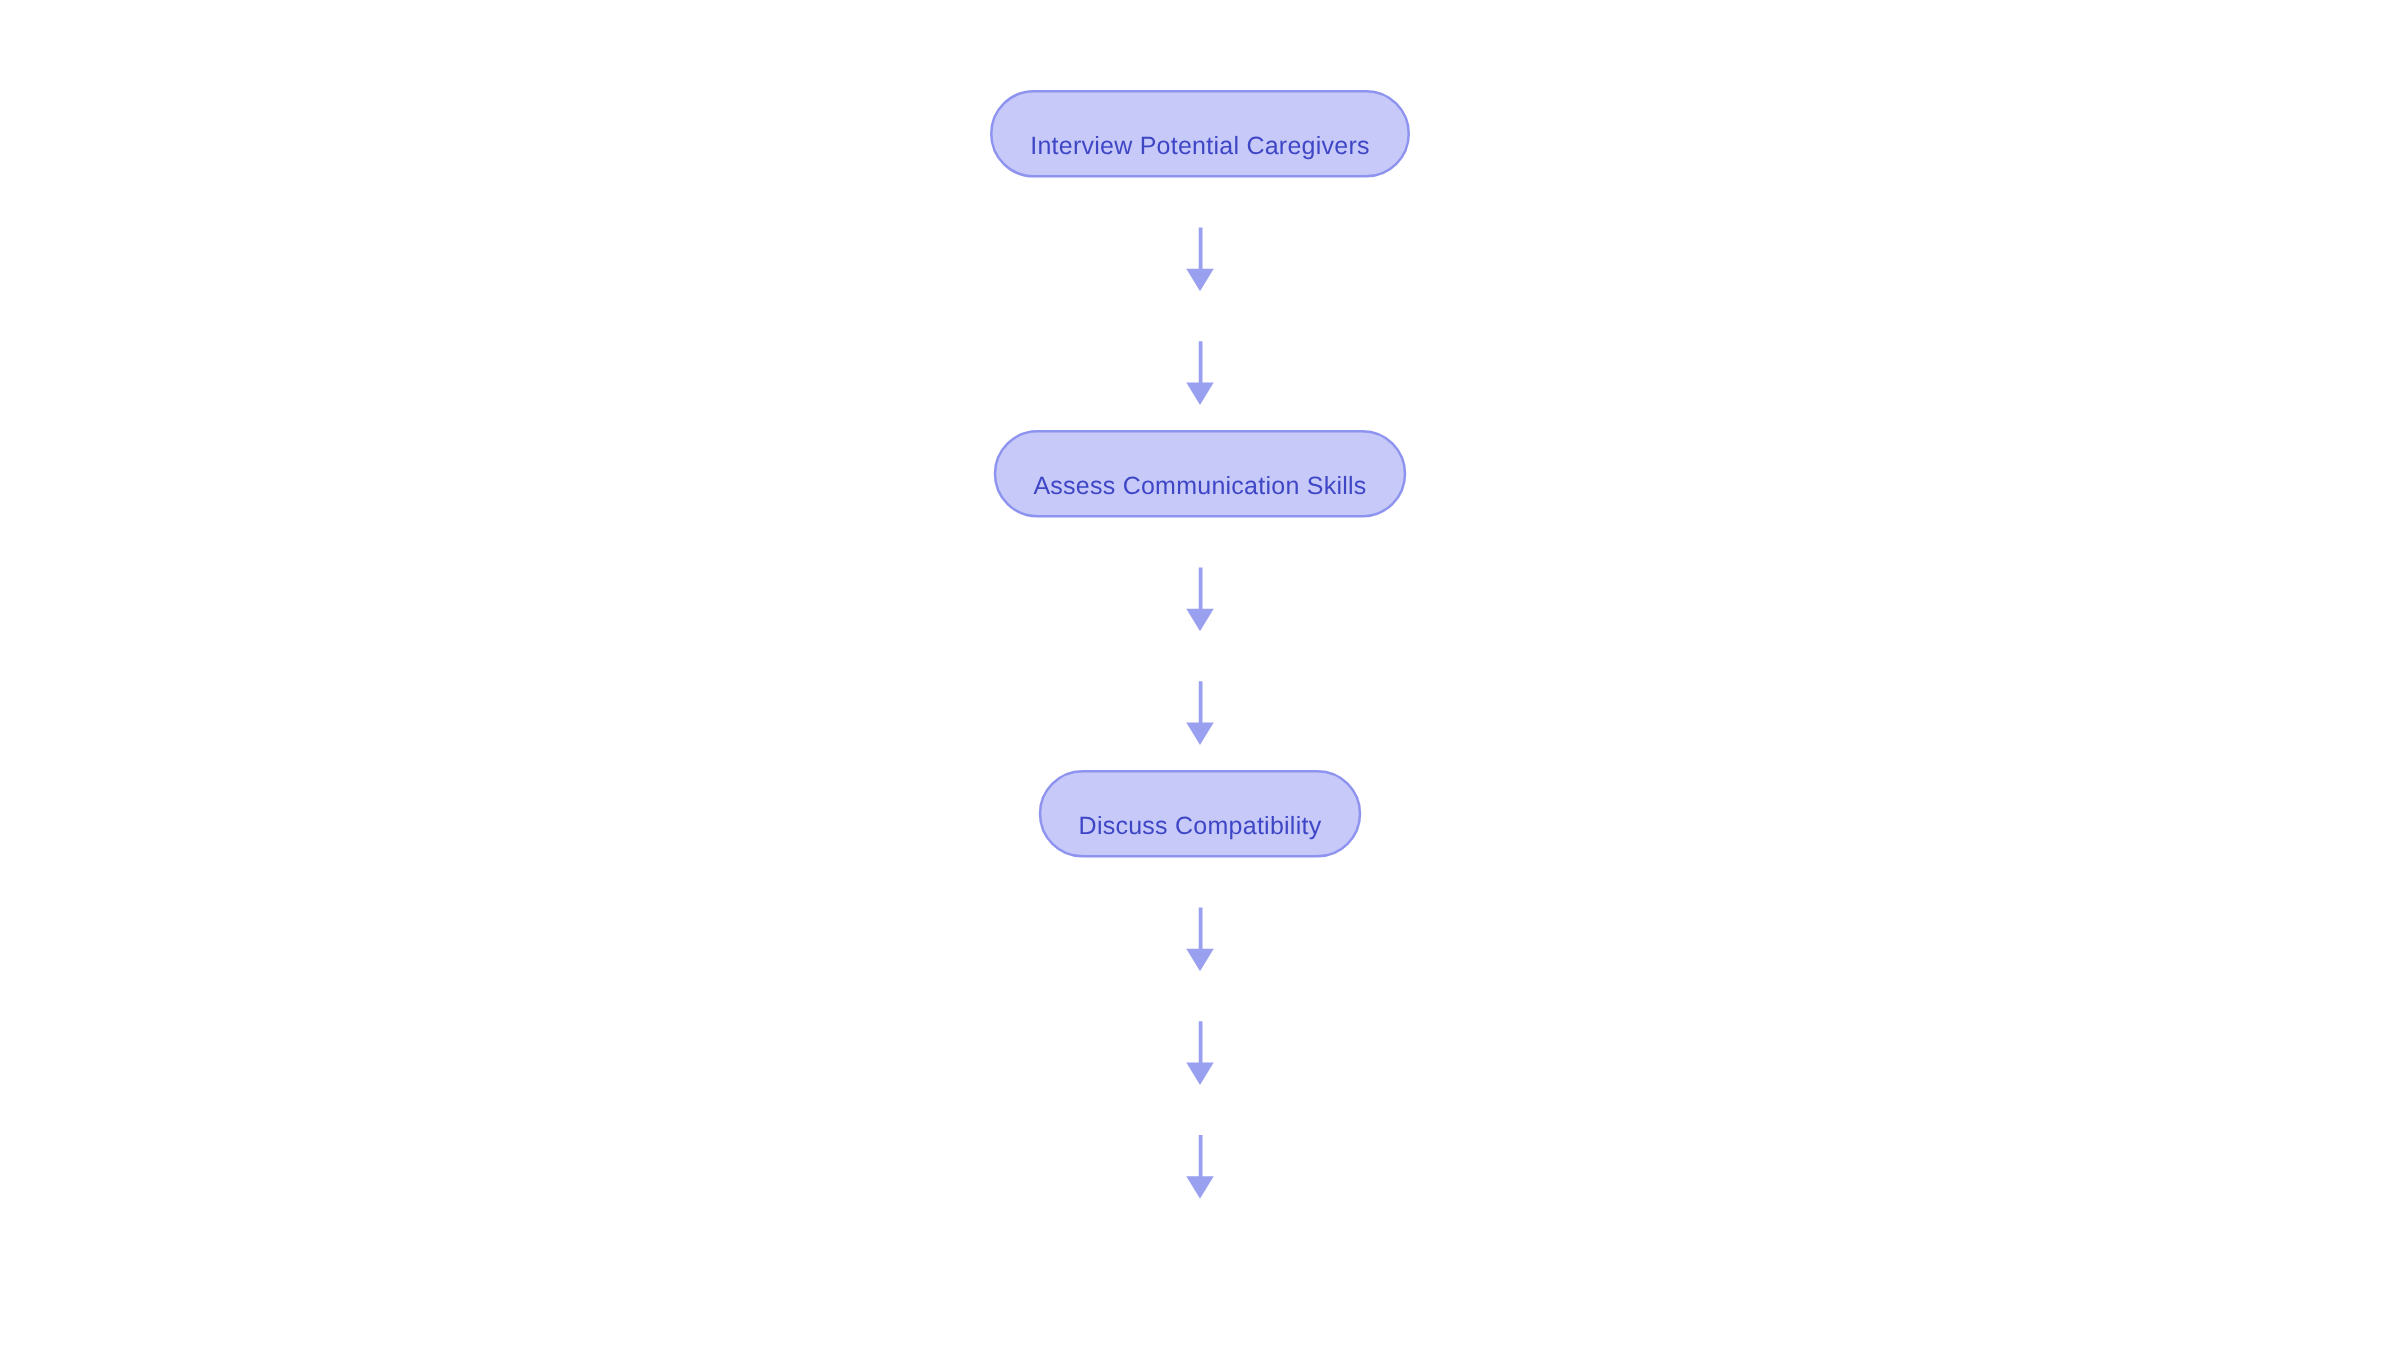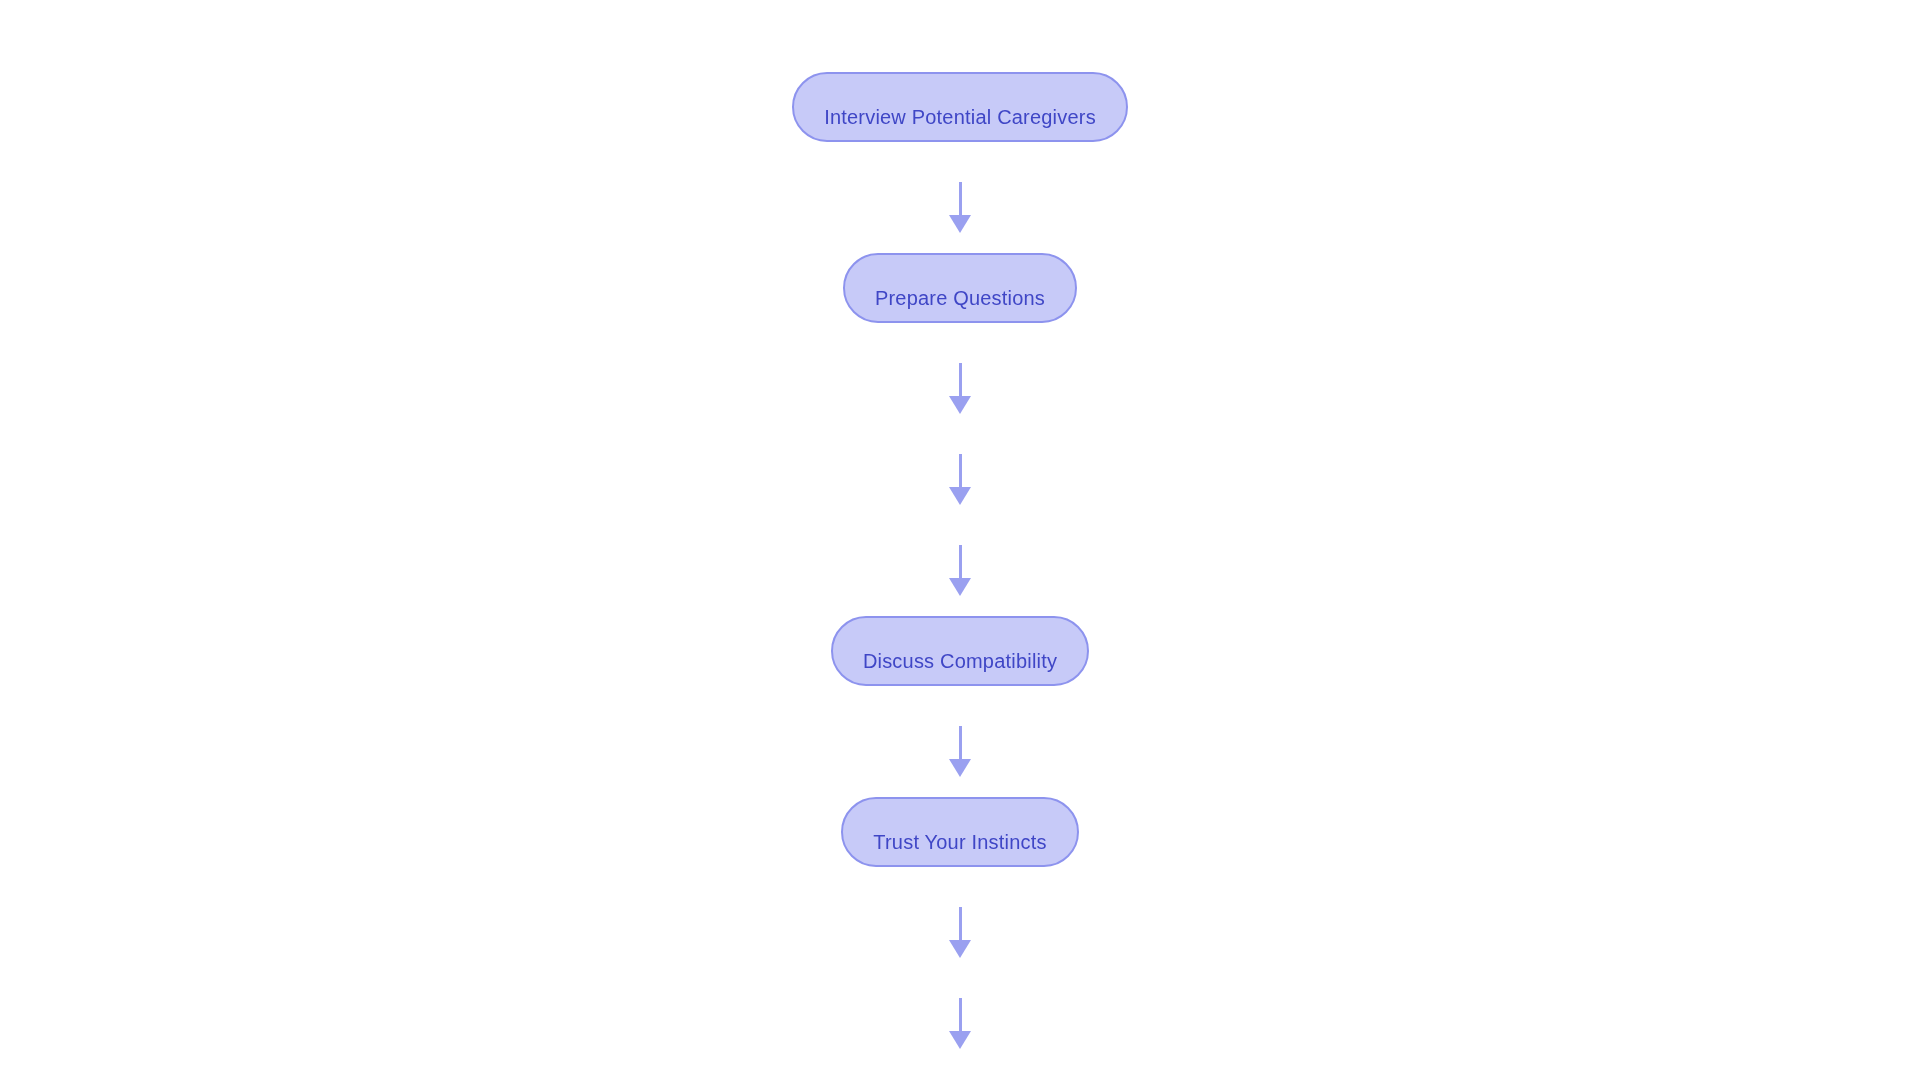--- a/index.html
+++ b/index.html
@@ -73,29 +73,29 @@
 
     <div class="node">
       <span>Interview Potential Caregivers</span>
     </div>
 
     <div class="arrow">
       <div class="line"></div>
       <div class="head"></div>
     </div>
 
-    <div class="node">
-      <span>Prepare Questions</span>
-    </div>
 
     <div class="arrow">
       <div class="line"></div>
       <div class="head"></div>
     </div>
 
+    <div class="node">
+      <span>Assess Communication Skills</span>
+    </div>
 
     <div class="arrow">
       <div class="line"></div>
       <div class="head"></div>
     </div>
 
 
     <div class="arrow">
       <div class="line"></div>
       <div class="head"></div>
@@ -103,23 +103,20 @@
 
     <div class="node">
       <span>Discuss Compatibility</span>
     </div>
 
     <div class="arrow">
       <div class="line"></div>
       <div class="head"></div>
     </div>
 
-    <div class="node">
-      <span>Trust Your Instincts</span>
-    </div>
 
     <div class="arrow">
       <div class="line"></div>
       <div class="head"></div>
     </div>
 
 
     <div class="arrow">
       <div class="line"></div>
       <div class="head"></div>

